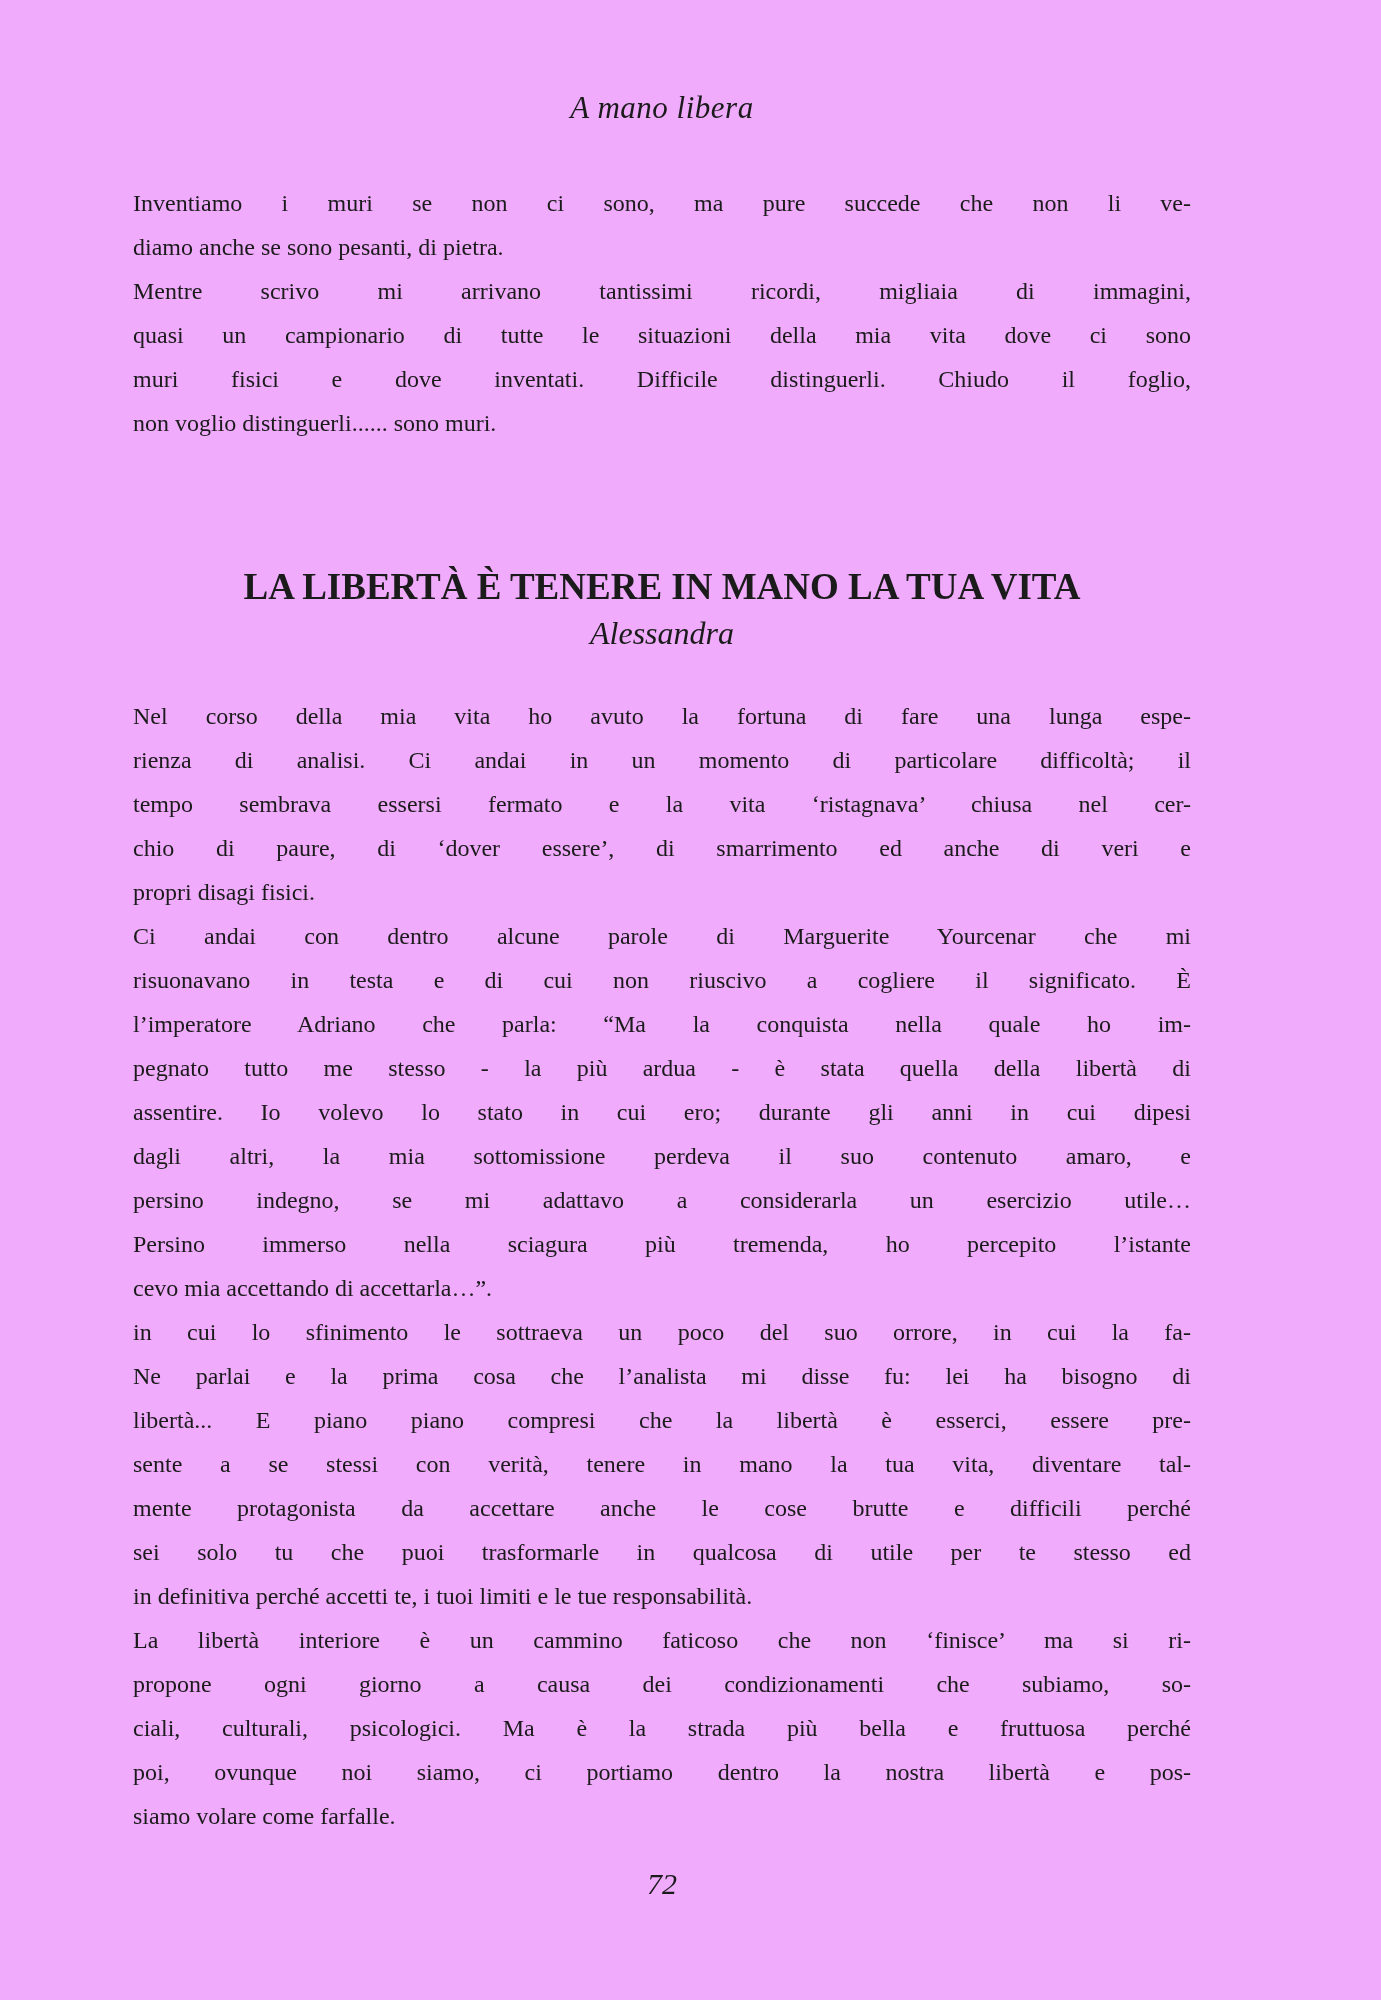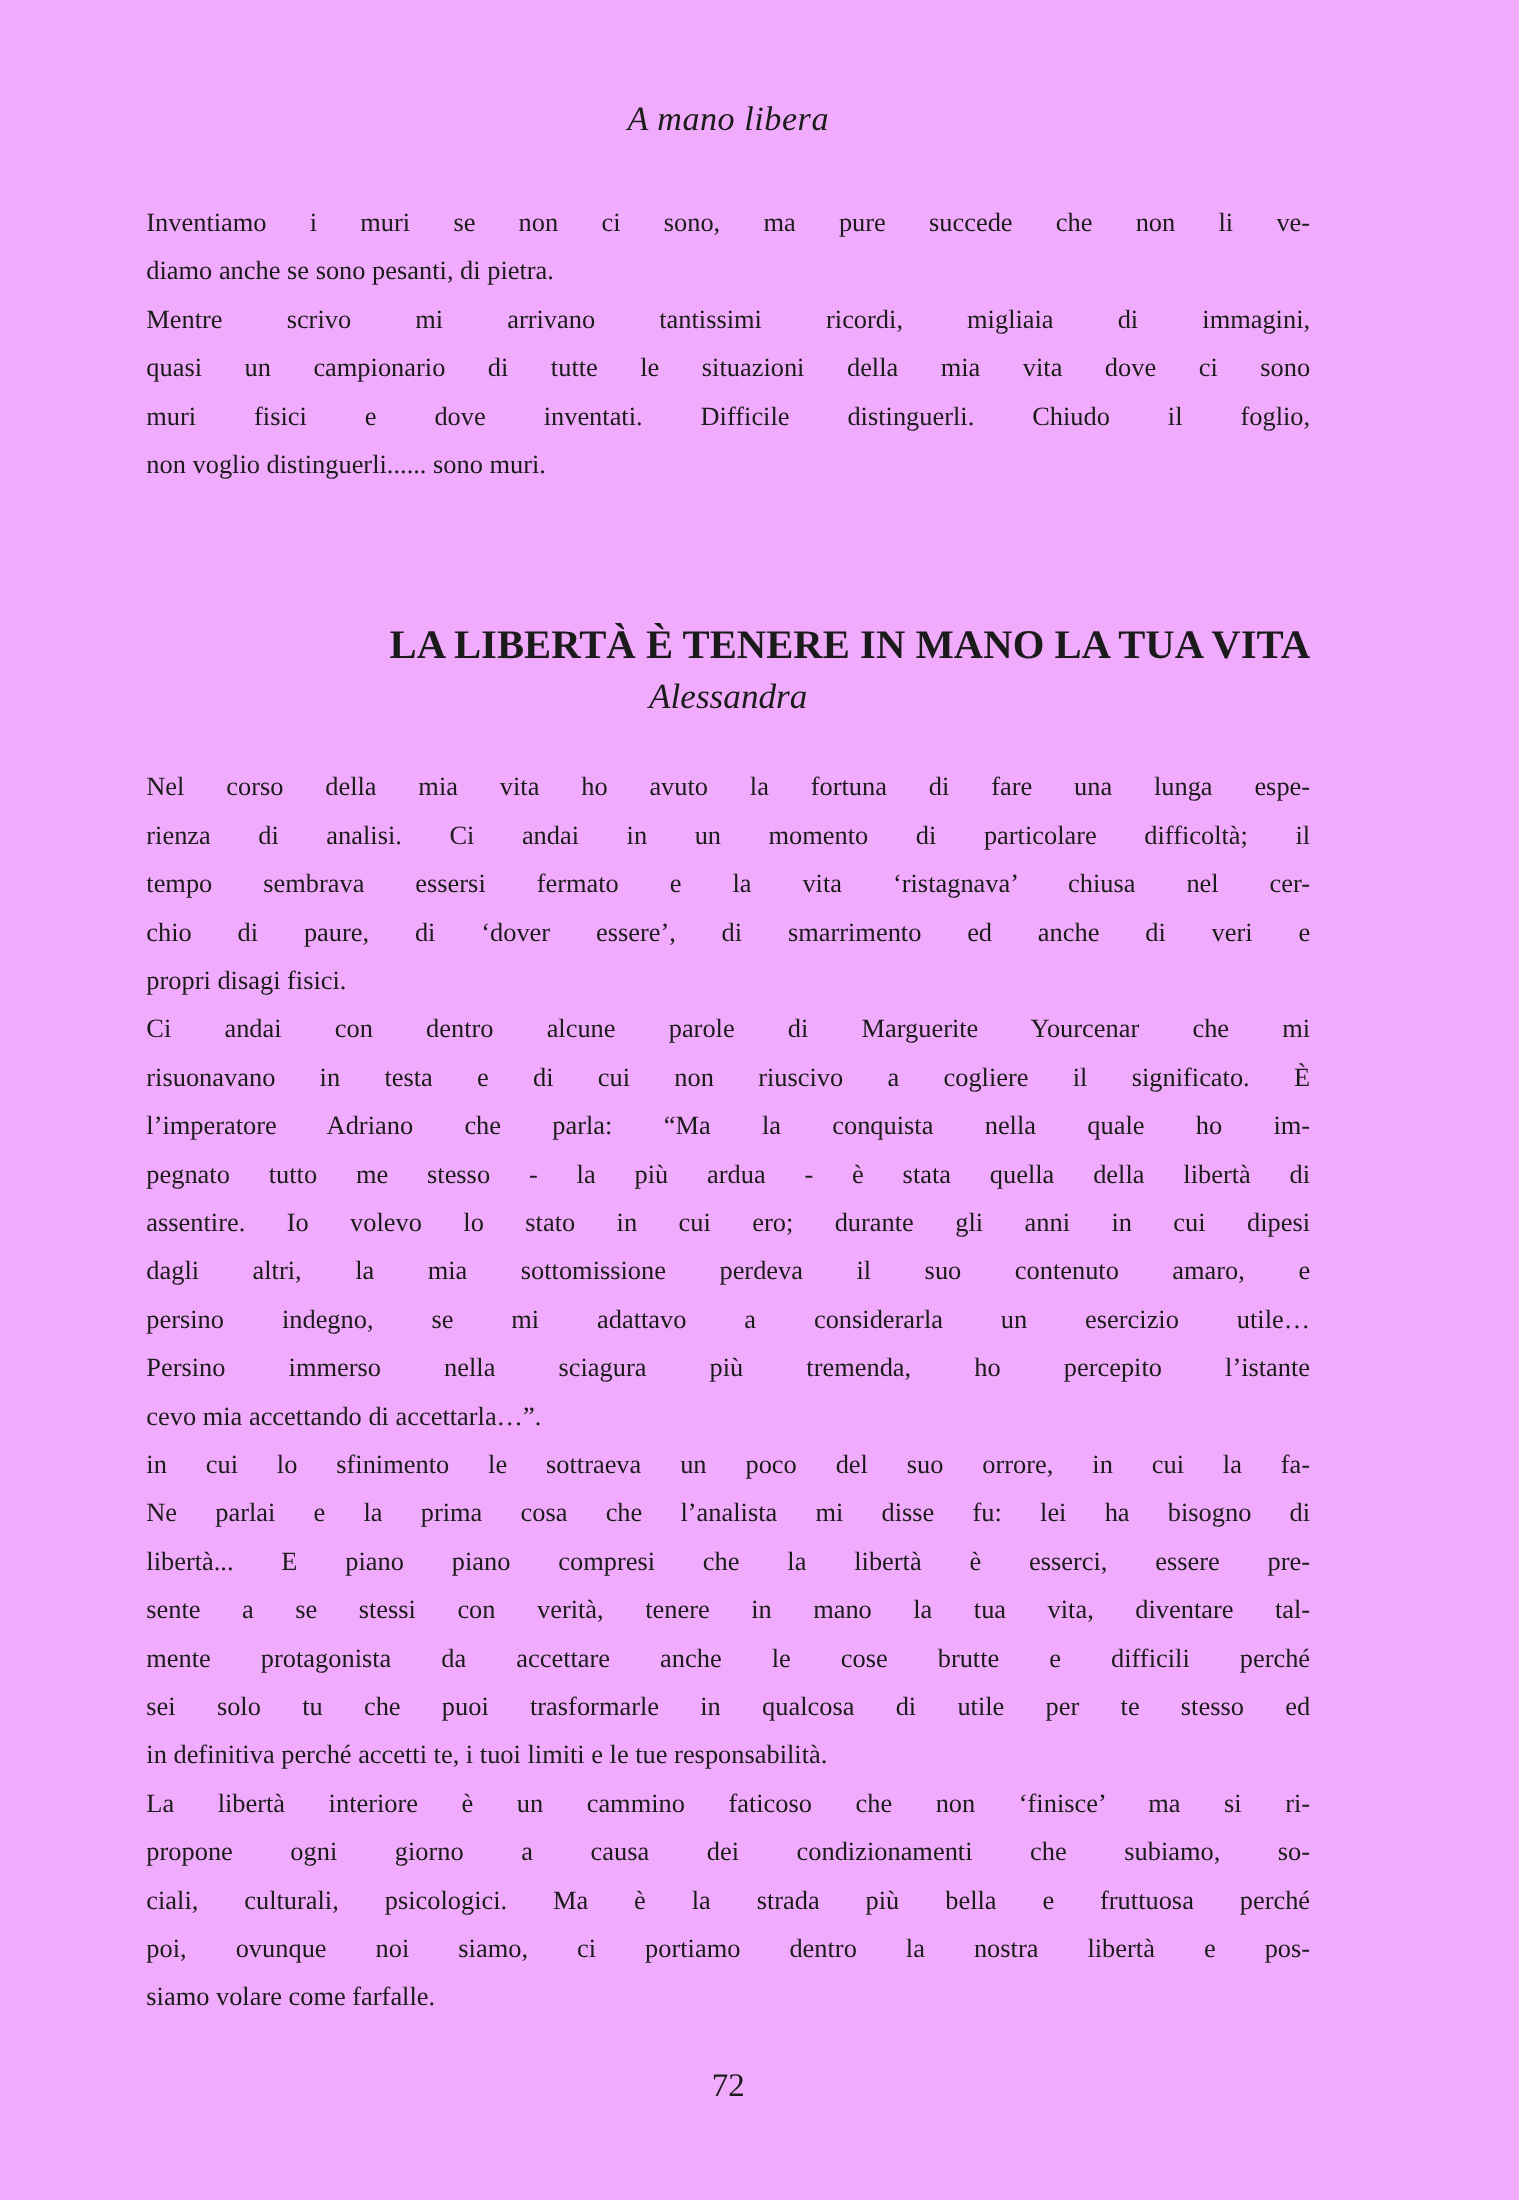--- a/index.html
+++ b/index.html
@@ -29,21 +29,21 @@
     font-size: 31px;
     line-height: 44px;
     letter-spacing: 0.5px;
   }
   .intro-block    { position: absolute; top: 181px;  left: 0; width: 100%; }
   .section-title {
     position: absolute;
     top: 565px;
     left: 0;
     width: 100%;
-    text-align: right;
+    text-align: center;
     font-weight: bold;
     font-size: 37px;
     line-height: 44px;
   }
   .section-author {
     position: absolute;
     top: 611px;
     left: 0;
     width: 100%;
     text-align: center;
@@ -51,23 +51,23 @@
     font-size: 32px;
     line-height: 44px;
   }
   .body-block     { position: absolute; top: 694px;  left: 0; width: 100%; }
   .page-number {
     position: absolute;
     top: 1862px;
     left: 0;
     width: 100%;
     text-align: center;
+    font-style: italic;
     font-size: 30px;
     line-height: 44px;
-    margin-top: 12px;
   }
   .line {
     height: 44px;
     line-height: 44px;
     font-size: 24px;
     text-align: justify;
     text-align-last: justify;
     white-space: nowrap;
   }
   .line.end {

